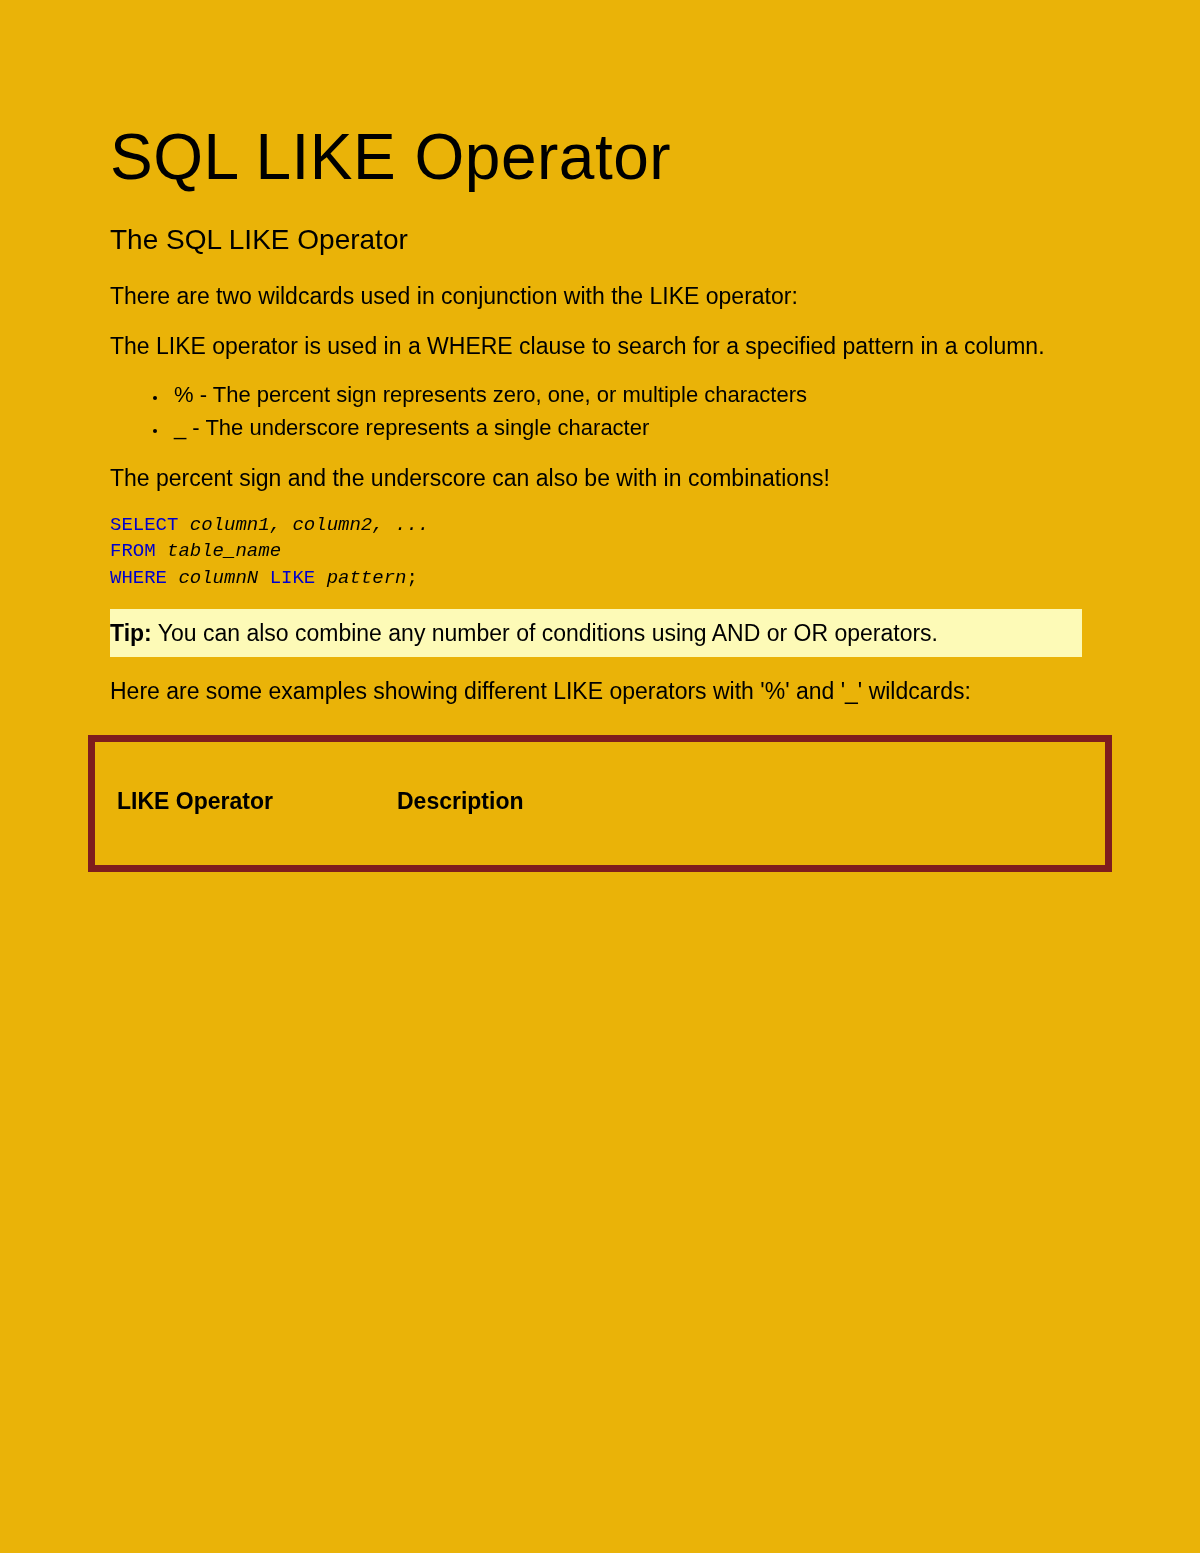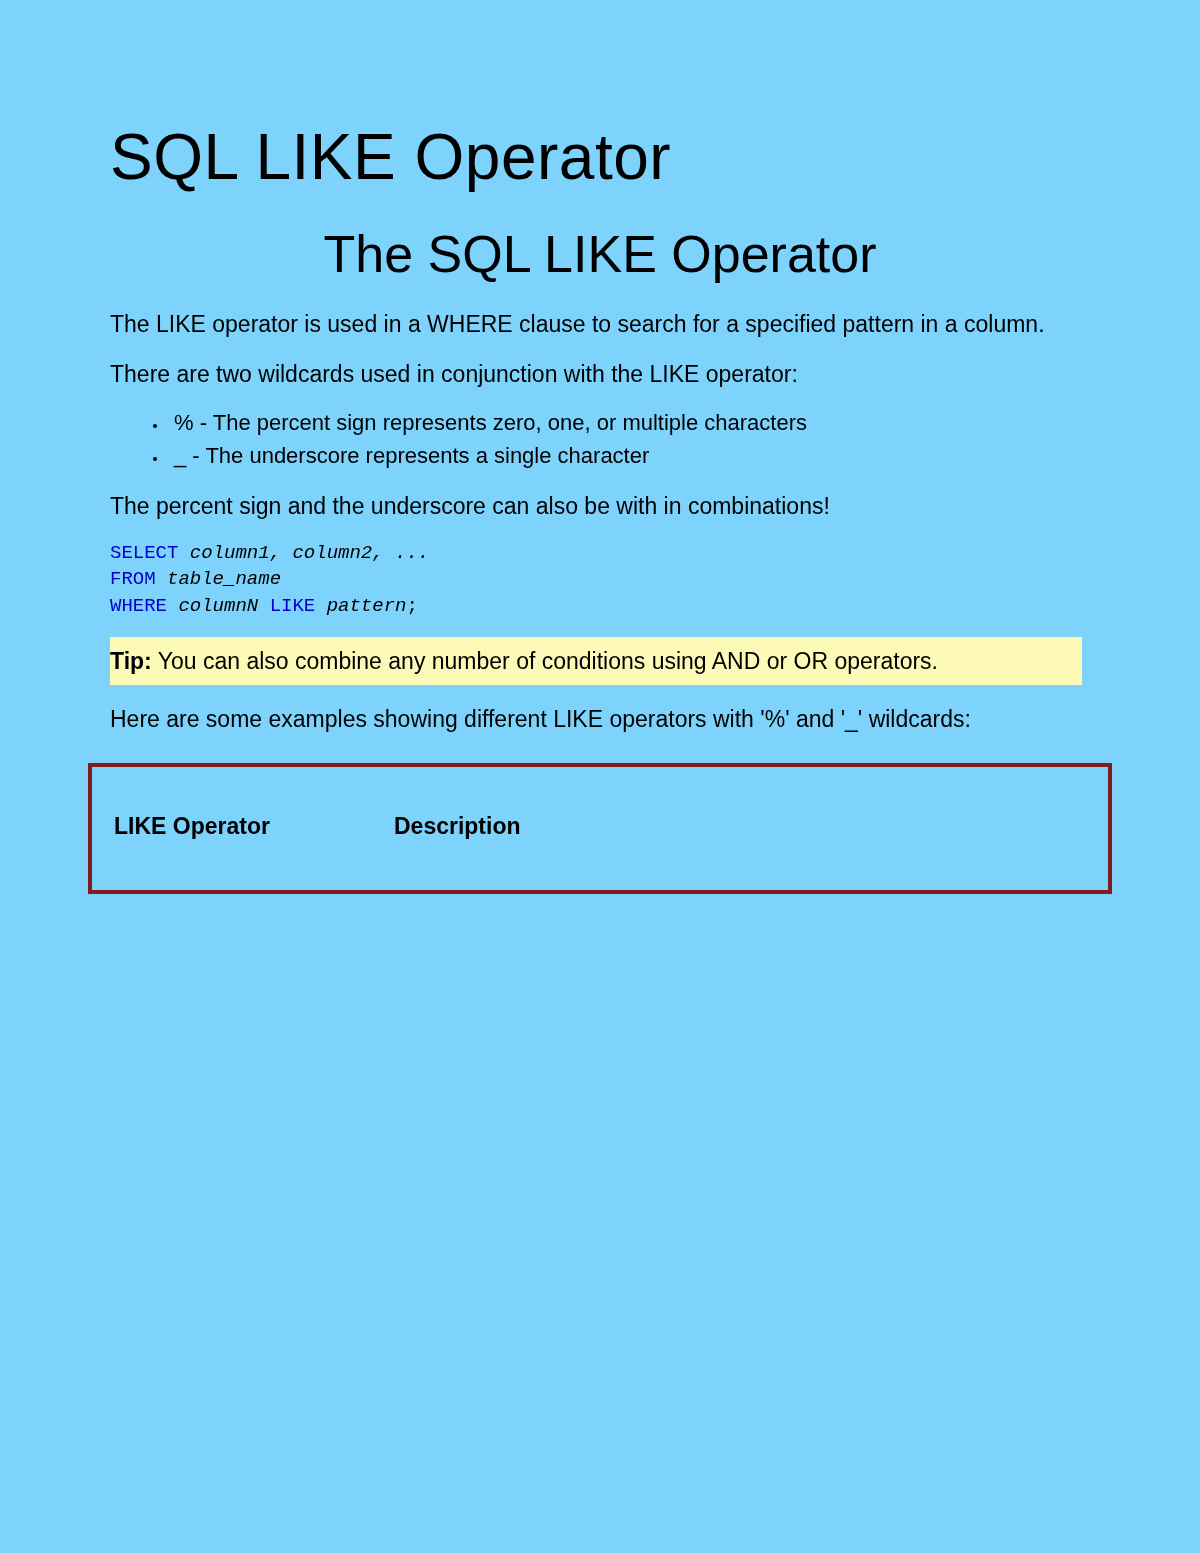--- a/index.html
+++ b/index.html
@@ -7,35 +7,34 @@
     padding: 0;
     background: #fff;
     font-family: Verdana, Geneva, sans-serif;
     color: #000;
   }
   .page {
     width: 1200px;
     min-height: 1553px;
     box-sizing: border-box;
     padding: 120px 110px 60px 110px;
-    background: #7dd3fc;
+    background: #eab308;
   }
   h1.title {
     font-family: "Segoe UI", Arial, sans-serif;
     font-weight: 400;
     font-size: 64px;
     margin: 0 0 10px 0;
     letter-spacing: 0.5px;
   }
   h2.subtitle {
     font-family: "Segoe UI", Arial, sans-serif;
     font-weight: 400;
-    font-size: 52px;
+    font-size: 28px;
     margin: 30px 0 24px 0;
-    text-align: center;
   }
   p.body {
     font-size: 23px;
     line-height: 1.4;
     margin: 18px 0;
   }
   ul.bullets {
     font-size: 22px;
     line-height: 1.4;
     margin: 10px 0 18px 0;
@@ -65,21 +64,21 @@
   .it { font-style: italic; color: #000; }
   .tip-box {
     background: #fdfab7;
     padding: 8px 4px 8px 0;
     margin: 8px 8px 18px 0;
     font-size: 23px;
     line-height: 1.4;
   }
   .tip-box strong { font-weight: bold; }
   .table-wrap {
-    border: 4px solid #7f1d1d;
+    border: 7px solid #7f1d1d;
     margin: 28px 8px 0 -22px;
     width: calc(100% + 44px);
     box-sizing: border-box;
     padding: 46px 22px 50px 22px;
   }
   .table-head {
     display: flex;
     font-size: 23px;
     font-weight: bold;
   }
@@ -88,23 +87,23 @@
 </style>
 </head>
 <body>
 
 <div class="page">
 
   <h1 class="title">SQL LIKE Operator</h1>
 
   <h2 class="subtitle">The SQL LIKE Operator</h2>
 
+  <p class="body">There are two wildcards used in conjunction with the LIKE operator:</p>
+
   <p class="body">The LIKE operator is used in a WHERE clause to search for a specified pattern in a column.</p>
-
-  <p class="body">There are two wildcards used in conjunction with the LIKE operator:</p>
 
   <ul class="bullets">
     <li>% - The percent sign represents zero, one, or multiple characters</li>
     <li>_ - The underscore represents a single character</li>
   </ul>
 
   <p class="body">The percent sign and the underscore can also be with in combinations!</p>
 
 
   <pre class="code"><span class="kw">SELECT</span><span class="it"> column1, column2, ...</span>

